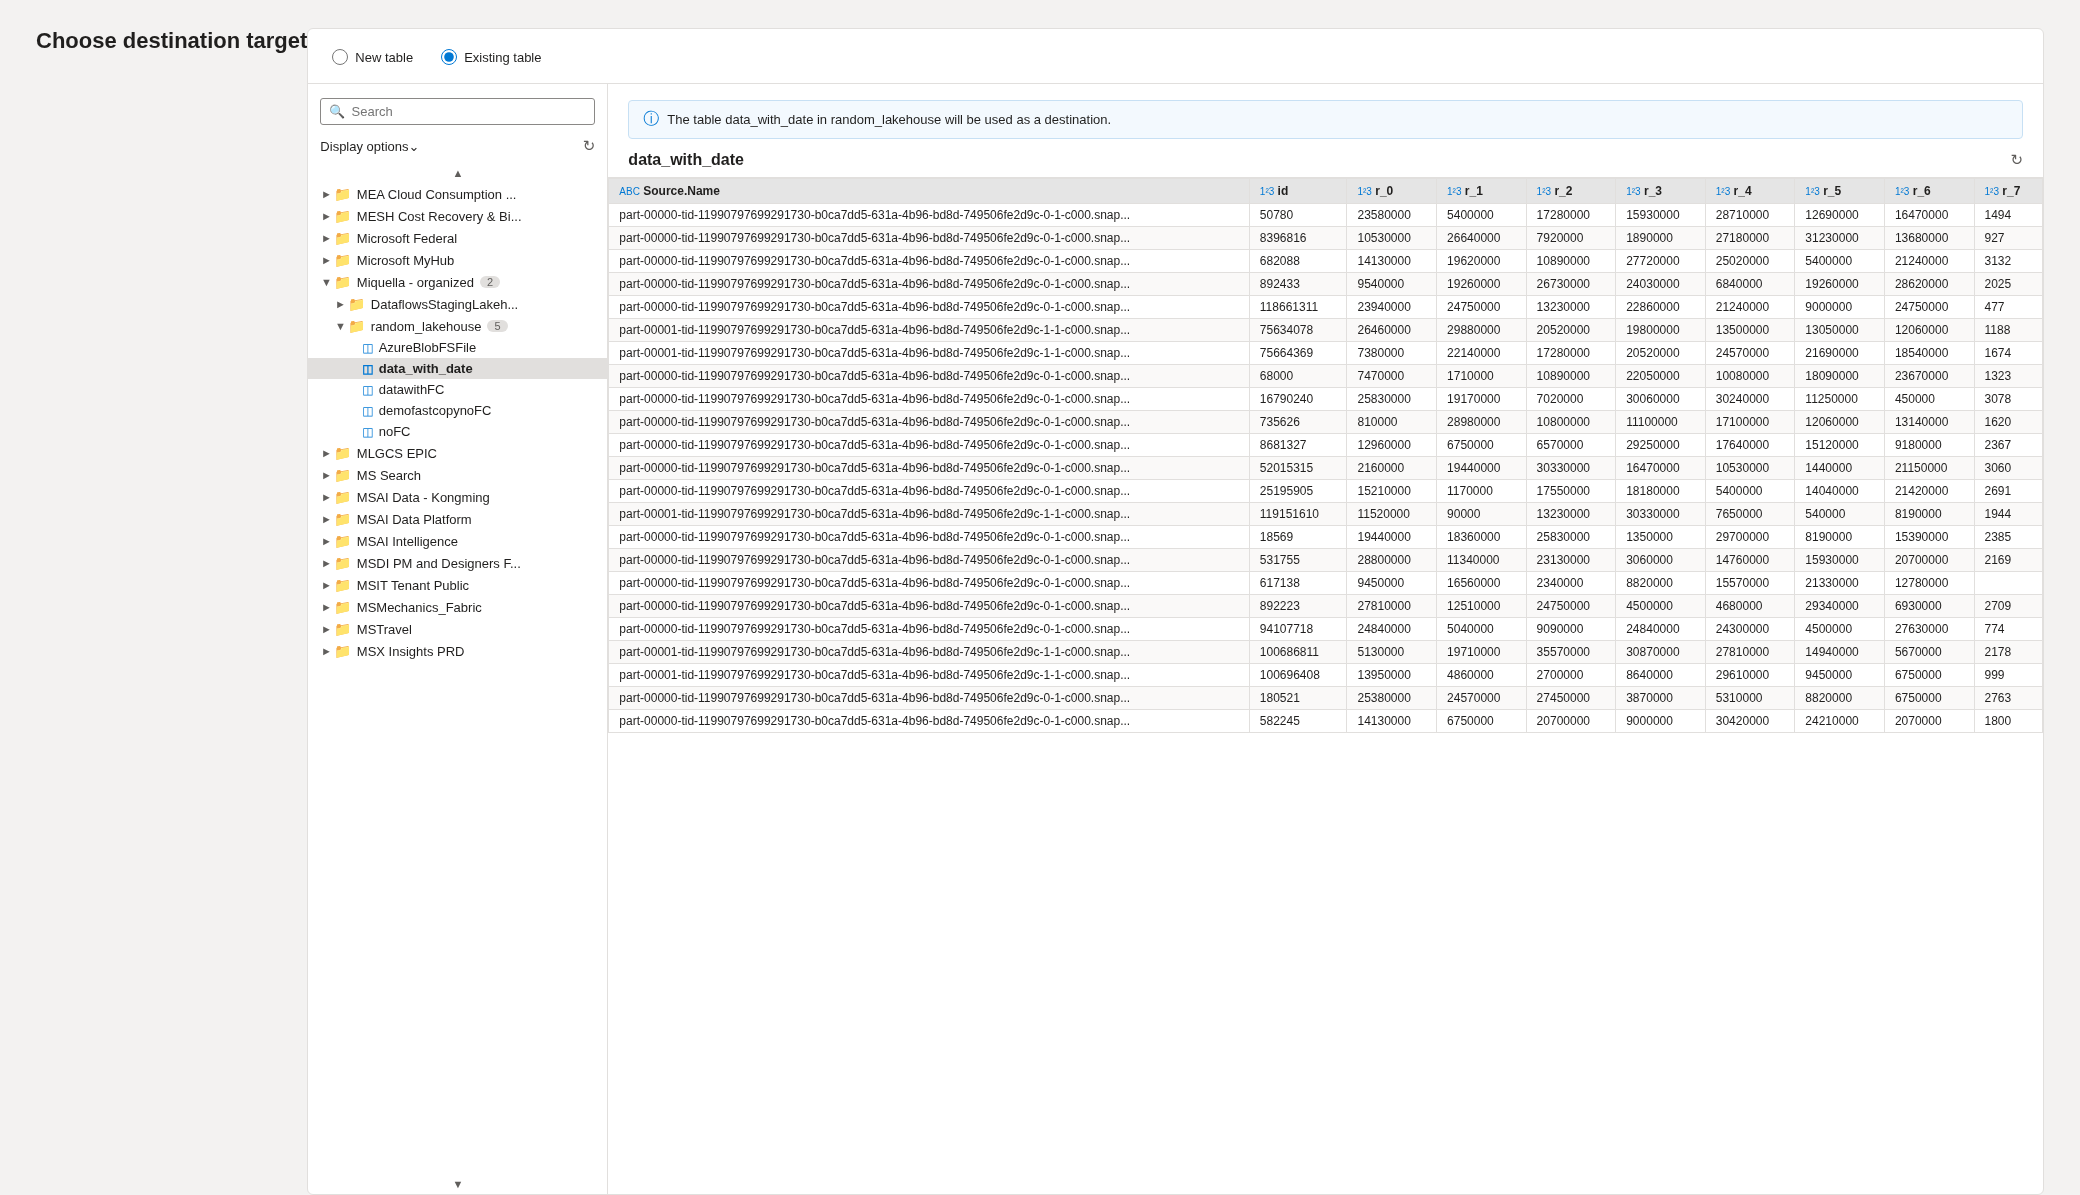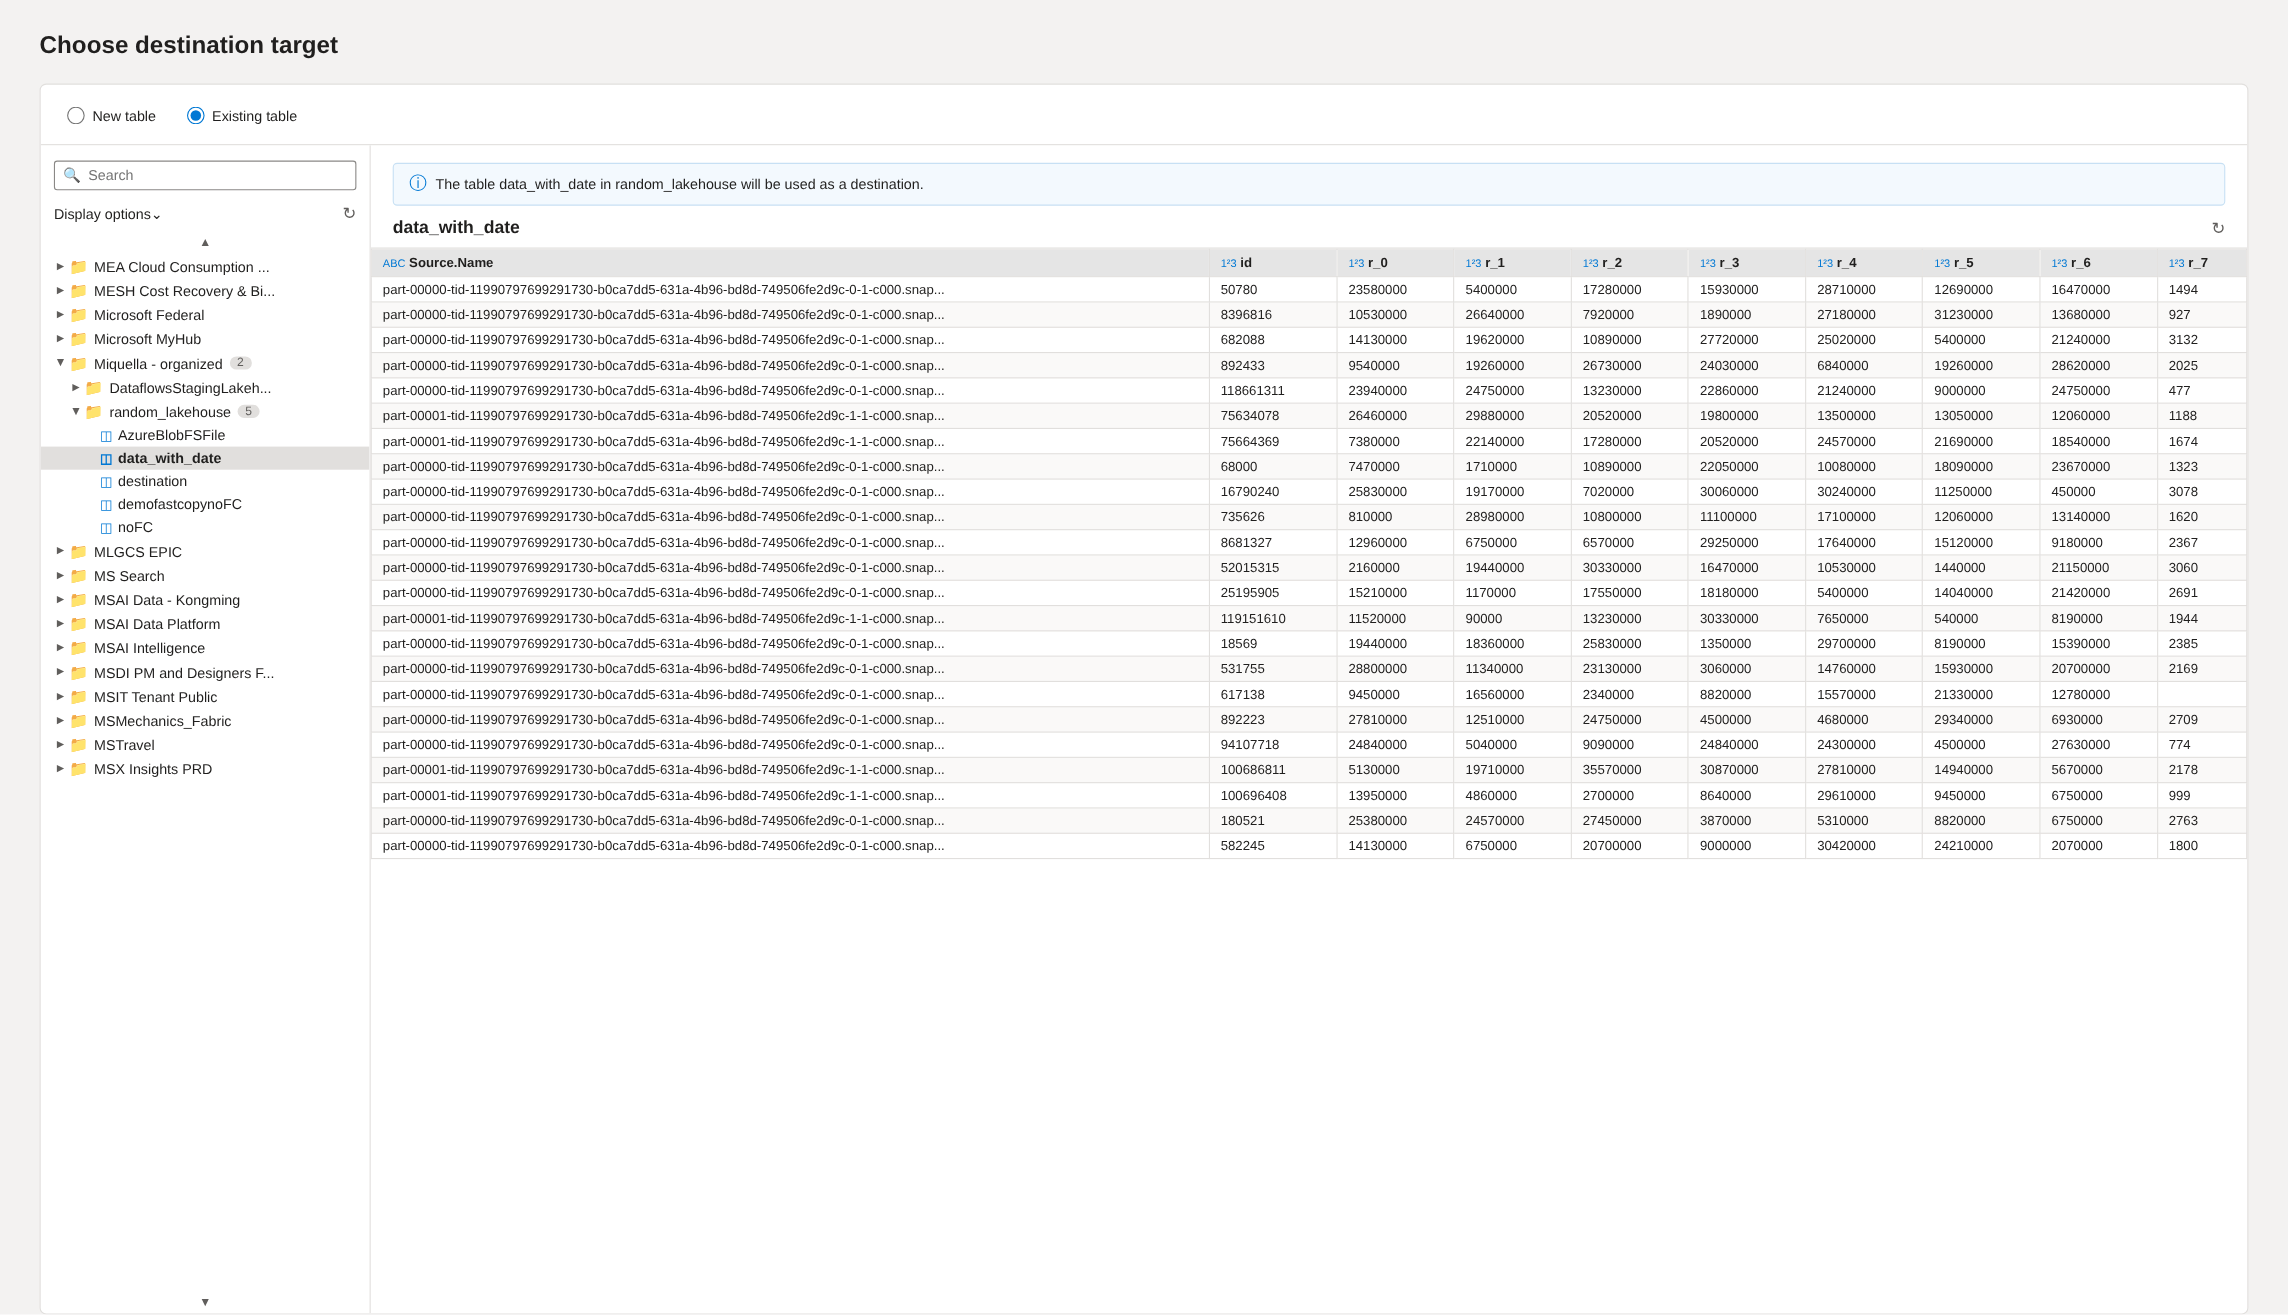--- a/index.html
+++ b/index.html
@@ -9,21 +9,21 @@
       background: #f3f2f1;
       color: #201f1e;
       height: 1195px;
       width: 2080px;
       overflow: hidden;
     }
     .page-container {
       padding: 28px 36px 0 36px;
       height: 100%;
       display: flex;
-      flex-direction: column;
+      flex-direction: row;
     }
     .page-title {
       font-size: 22px;
       font-weight: 600;
       margin-bottom: 22px;
       color: #201f1e;
     }
     .main-card {
       background: #fff;
       border: 1px solid #e1dfdd;
@@ -294,21 +294,21 @@
                 <span>AzureBlobFSFile</span>
               </div>
               <div class="tree-item active-selected tree-indent-3">
                 <span class="chevron"></span>
                 <span class="table-icon">◫</span>
                 <span>data_with_date</span>
               </div>
               <div class="tree-item tree-indent-3">
                 <span class="chevron"></span>
                 <span class="table-icon">◫</span>
-                <span>destination</span>
+                <span>datawithFC</span>
               </div>
               <div class="tree-item tree-indent-3">
                 <span class="chevron"></span>
                 <span class="table-icon">◫</span>
                 <span>demofastcopynoFC</span>
               </div>
               <div class="tree-item tree-indent-3">
                 <span class="chevron"></span>
                 <span class="table-icon">◫</span>
                 <span>noFC</span>

